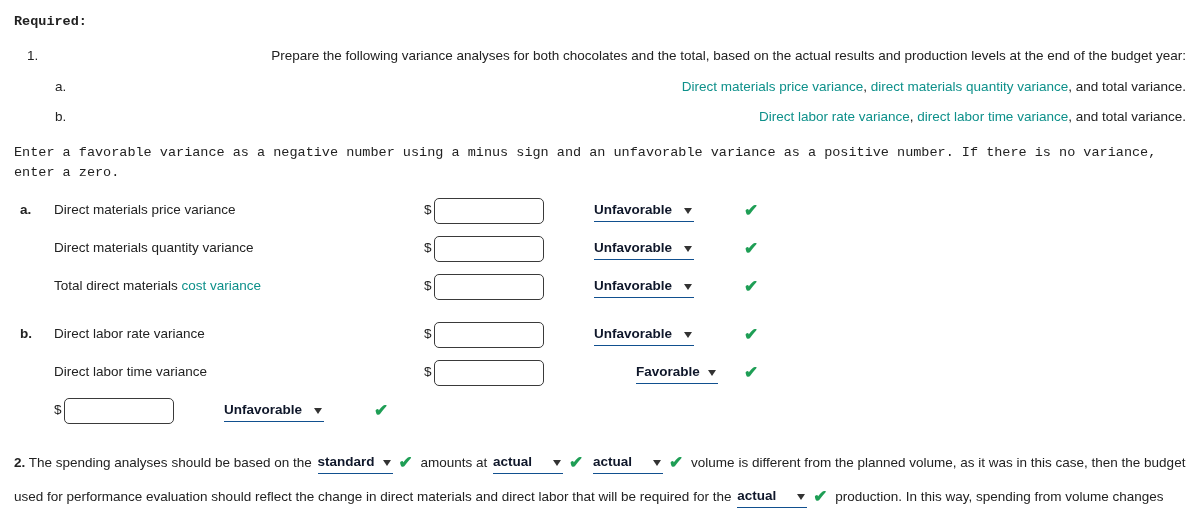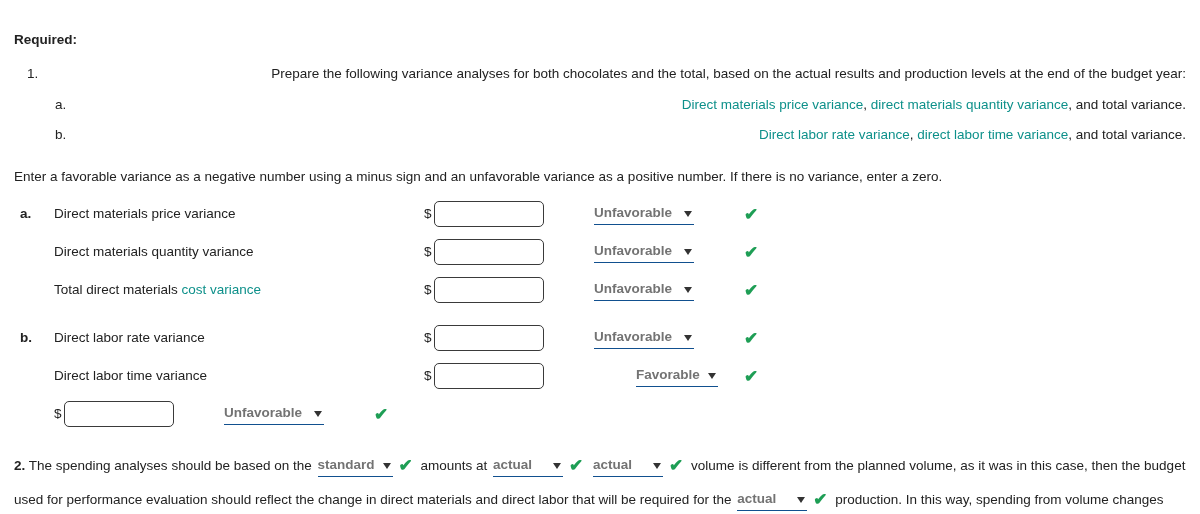--- a/index.html
+++ b/index.html
@@ -7,23 +7,23 @@
     font-family: Verdana, Geneva, sans-serif;
     font-size: 13.5px;
     color: #222;
     margin: 0;
     padding: 10px 14px;
     line-height: 1.5;
     background: #fff;
   }
   .bold { font-weight: 700; }
   .teal-link { color: #0d908a; cursor: pointer; }
-  .para { margin: 20px 0 14px 0; }
+  .para { margin: 2px 0 14px 0; font-family: Liberation Mono, monospace; }
   ol.main { list-style: decimal; padding-left: 28px; margin: 8px 0 14px 0; text-align: right; }
-  ol.sub { list-style: lower-alpha; padding-left: 28px; margin: 8px 0 22px 0; }
+  ol.sub { list-style: lower-alpha; padding-left: 28px; margin: 8px 0 16px 0; }
   ol.sub li { margin: 10px 0; }
   
   .sections { margin: 0 0 14px 0; padding-left: 6px; }
   .section { display: block; margin-bottom: 22px; }
   .row { display: flex; align-items: center; margin-bottom: 12px; }
   .letter-col { width: 34px; font-weight: 700; }
   .label-col { width: 370px; }
   .money-col { width: 170px; display: flex; align-items: center; }
   .dollar { margin-right: 2px; }
   .num-input {
@@ -35,21 +35,21 @@
     font-family: inherit;
     font-size: 13px;
   }
   .dd-col { width: 150px; position: relative; }
   .dd {
     display: inline-block;
     min-width: 100px;
     height: 22px;
     line-height: 20px;
     border-bottom: 1.5px solid #11508f;
-    color: #737373;
+    color: #0f172a;
     font-weight: 600;
     padding-right: 18px;
     position: relative;
     cursor: pointer;
   }
   .dd .caret {
     position: absolute; right: 2px; top: 8px;
     width: 0; height: 0;
     border-left: 4px solid transparent;
     border-right: 4px solid transparent;

